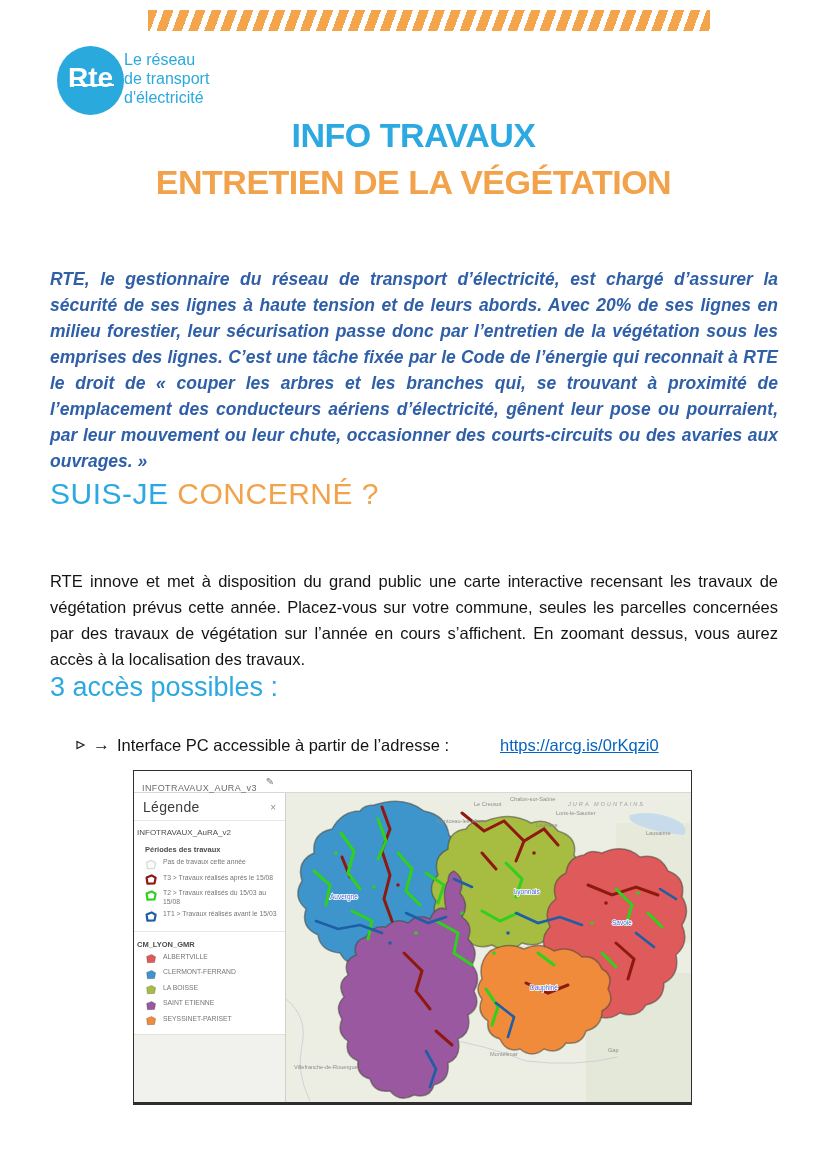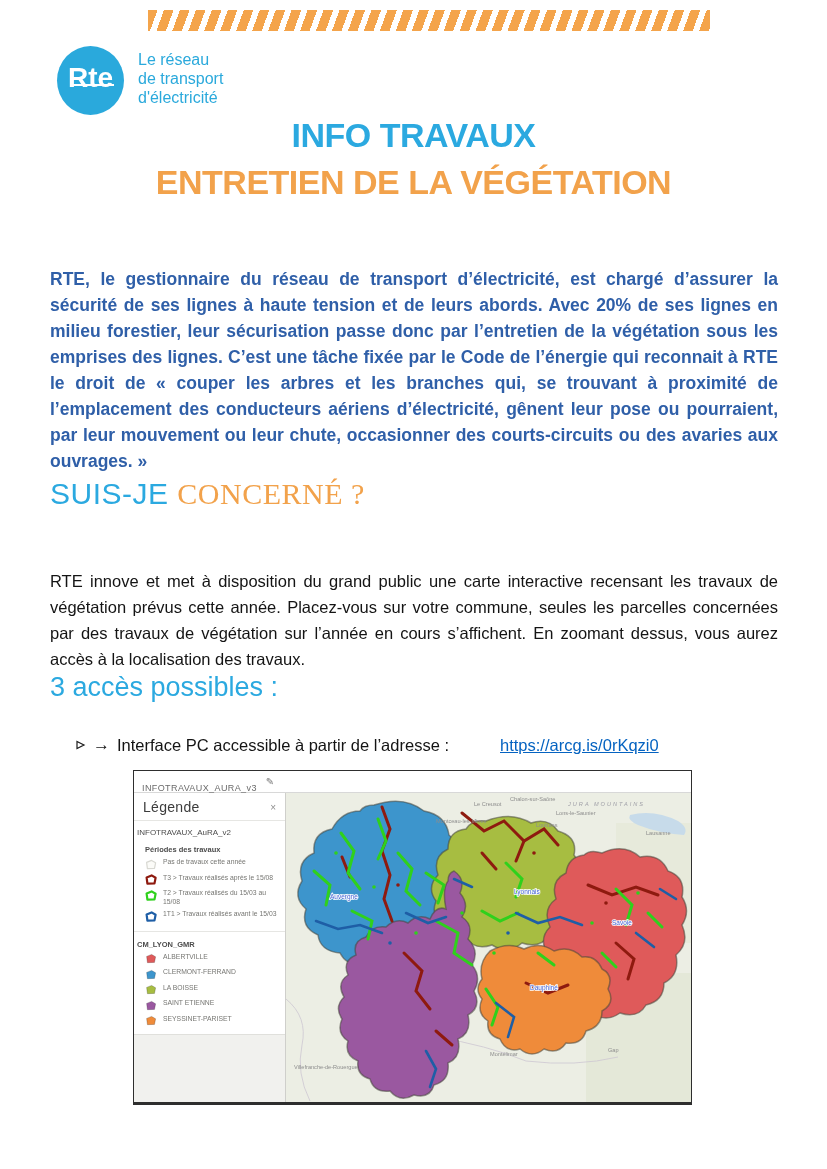--- a/index.html
+++ b/index.html
@@ -9,30 +9,30 @@
   
   .stripes{position:absolute;left:148px;top:10px;width:562px;height:21px;
            background:repeating-linear-gradient(110deg,var(--stripe,#f4a44b) 0 9px,#ffffff 9px 15px);}
 
   
   .logo-wrap{position:absolute;left:57px;top:46px;display:flex;align-items:flex-start;}
   .logo-circle{width:67px;height:69px;border-radius:50%;background:#2aa9dc;position:relative;}
   .logo-text{position:absolute;left:0;right:0;top:16px;text-align:center;color:#fff;
              font-size:28px;font-weight:700;letter-spacing:0;}
   .logo-bar{position:absolute;left:14px;right:10px;top:38px;height:2px;background:#fff;}
-  .tagline{margin-left:14px;margin-top:4px;color:#2aa9dc;font-size:16px;line-height:19px;}
+  .tagline{margin-top:4px;color:#2aa9dc;font-size:16px;line-height:19px;}
 
   
   .doc-title{position:absolute;left:0;right:0;top:112px;text-align:center;
              font-weight:700;font-size:34px;line-height:47px;letter-spacing:-0.5px;}
   .doc-title .t1{display:block;}
   .doc-title .t2{display:block;}
 
   .intro{position:absolute;left:50px;width:728px;top:248px;
-         font-size:17.5px;line-height:26px;font-weight:700;
+         font-size:17.5px;line-height:26px;font-weight:700;font-style:italic;
          text-align:justify;}
 
   .h-concerne{position:absolute;left:50px;top:477px;font-size:30px;font-weight:400;letter-spacing:0.5px;}
   .body-text{position:absolute;left:50px;width:728px;top:551px;
              font-size:16.5px;line-height:26px;color:#141414;text-align:justify;}
   .h-acces{position:absolute;left:50px;top:672px;font-size:27px;font-weight:400;}
 
   .bullet-line{position:absolute;left:75px;top:735px;font-size:16.5px;color:#141414;
                display:flex;align-items:center;gap:7px;}
   .bullet-line .arrow2{font-weight:700;font-size:17px;}
@@ -81,21 +81,21 @@
   </div>
 
   <div class="doc-title">
     <span class="t1" style="color: rgb(43, 169, 224);">INFO TRAVAUX</span>
     <span class="t2" style="color: rgb(242, 162, 75);">ENTRETIEN DE LA VÉGÉTATION</span>
   </div>
 
   <p class="intro" style="color: rgb(47, 95, 168);">RTE, le gestionnaire du réseau de transport d’électricité, est chargé d’assurer la sécurité de ses lignes à haute tension et de leurs abords. Avec 20% de ses lignes en milieu forestier, leur sécurisation passe donc par l’entretien de la végétation sous les emprises des lignes. C’est une tâche fixée par le Code de l’énergie qui reconnait à RTE le droit de « couper les arbres et les branches qui, se trouvant à proximité de l’emplacement des conducteurs aériens d’électricité, gênent leur pose ou pourraient, par leur mouvement ou leur chute, occasionner des courts-circuits ou des avaries aux ouvrages. »</p>
 
   <div class="h-concerne">
-    <span style="color: rgb(43, 169, 224);">SUIS-JE </span><span style="color: rgb(242, 162, 75); font-family: Liberation Serif, serif;">CONCERNÉ ?</span>
+    <span style="color: rgb(43, 169, 224);">SUIS-JE </span><span style="color: rgb(242, 162, 75);">CONCERNÉ ?</span>
   </div>
 
   <p class="body-text">RTE innove et met à disposition du grand public une carte interactive recensant les travaux de végétation prévus cette année. Placez-vous sur votre commune, seules les parcelles concernées par des travaux de végétation sur l’année en cours s’affichent. En zoomant dessus, vous aurez accès à la localisation des travaux.</p>
 
   <div class="h-acces" style="color: rgb(43, 169, 224);">3 accès possibles :</div>
 
   <div class="bullet-line">
     <svg width="11" height="12">
       <path d="M2 2.5 L9 6 L2 9.5 Z" fill="none" stroke="#1d1d1d" stroke-width="1.2"></path>
     </svg>

